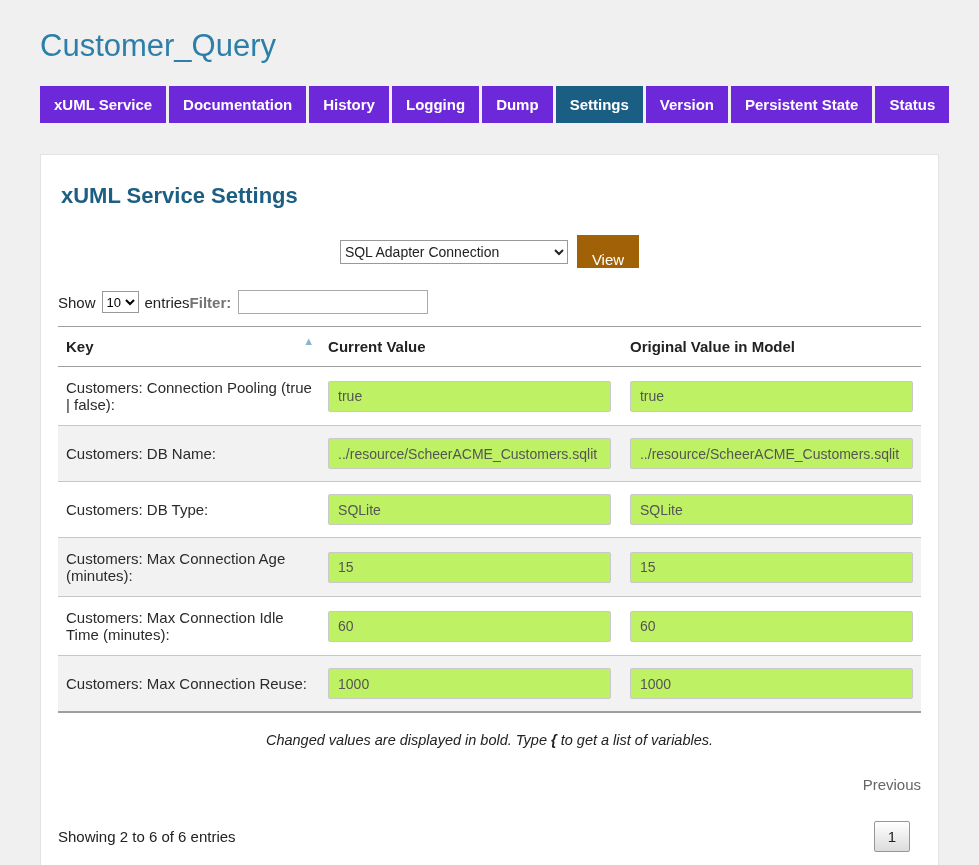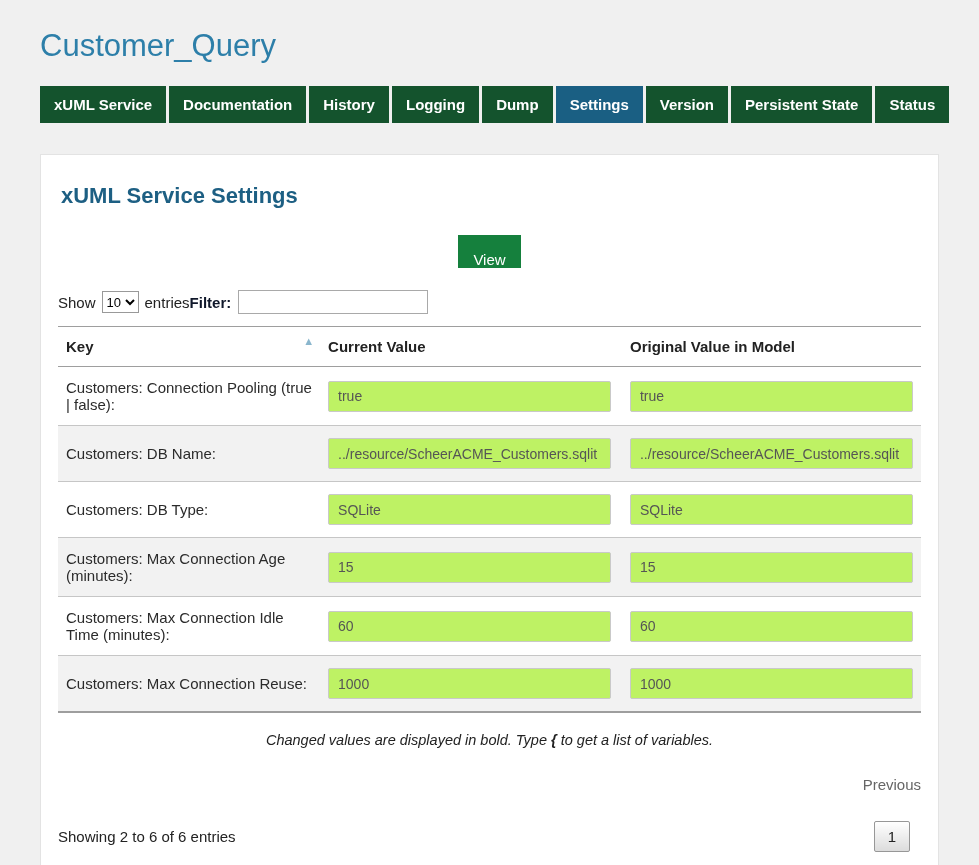--- a/index.html
+++ b/index.html
@@ -15,21 +15,21 @@
   .page-title {
     font-size: 31px;
     font-weight: 400;
     color: #2d7fa9;
     padding: 10px 0 22px 0;
   }
 
   
   .tabbar { display: flex; gap: 3px; }
   .tab {
-    background: #14532d;
+    background: #6d28d9;
     color: #fff;
     border: none;
     font-family: "Liberation Sans", sans-serif;
     font-size: 15px;
     font-weight: 700;
     padding: 0 14px;
     height: 37px;
     cursor: pointer;
     white-space: nowrap;
   }
@@ -61,21 +61,21 @@
   .adapter-select {
     width: 228px;
     height: 24px;
     font-family: "Liberation Sans", sans-serif;
     font-size: 14px;
     color: #222;
     border: 1px solid #999;
     background: #fff;
   }
   .btn-blue {
-    background: #15803d;
+    background: #a16207;
     color: #fff;
     border: none;
     height: 33px;
     padding: 16px 15px;
     font-family: "Liberation Sans", sans-serif;
     font-size: 15px;
     cursor: pointer;
   }
 
   
@@ -87,21 +87,21 @@
   }
   .show-entries { display: flex; align-items: center; gap: 6px; font-size: 15px; color: #222; }
   .page-size-select {
     height: 22px;
     font-family: "Liberation Sans", sans-serif;
     font-size: 13px;
     border: 1px solid #999;
     background: #fff;
   }
   .filter-wrap { display: flex; align-items: center; gap: 7px; }
-  .filter-label { font-size: 15px; font-weight: 700; color: #0f172a; }
+  .filter-label { font-size: 15px; font-weight: 700; color: #737373; }
   .filter-input {
     width: 190px;
     height: 24px;
     border: 1px solid #a9a9a9;
     background: #fff;
     font-family: "Liberation Sans", sans-serif;
     font-size: 14px;
     padding: 0 6px;
   }
 
@@ -217,20 +217,23 @@
     <button class="tab">Version</button>
     <button class="tab">Persistent State</button>
     <button class="tab">Status</button>
   </nav>
 
   <div class="panel">
 
     <h2 class="panel-heading">xUML Service Settings</h2>
 
     <div class="controls-row">
+      <select class="adapter-select">
+        <option>SQL Adapter Connection</option>
+      </select>
       <button class="btn-blue">View</button>
     </div>
 
     <div class="table-controls">
       <div class="show-entries">
         <span>Show</span>
         <select class="page-size-select">
           <option>10</option>
         </select>
         <span>entries</span>

